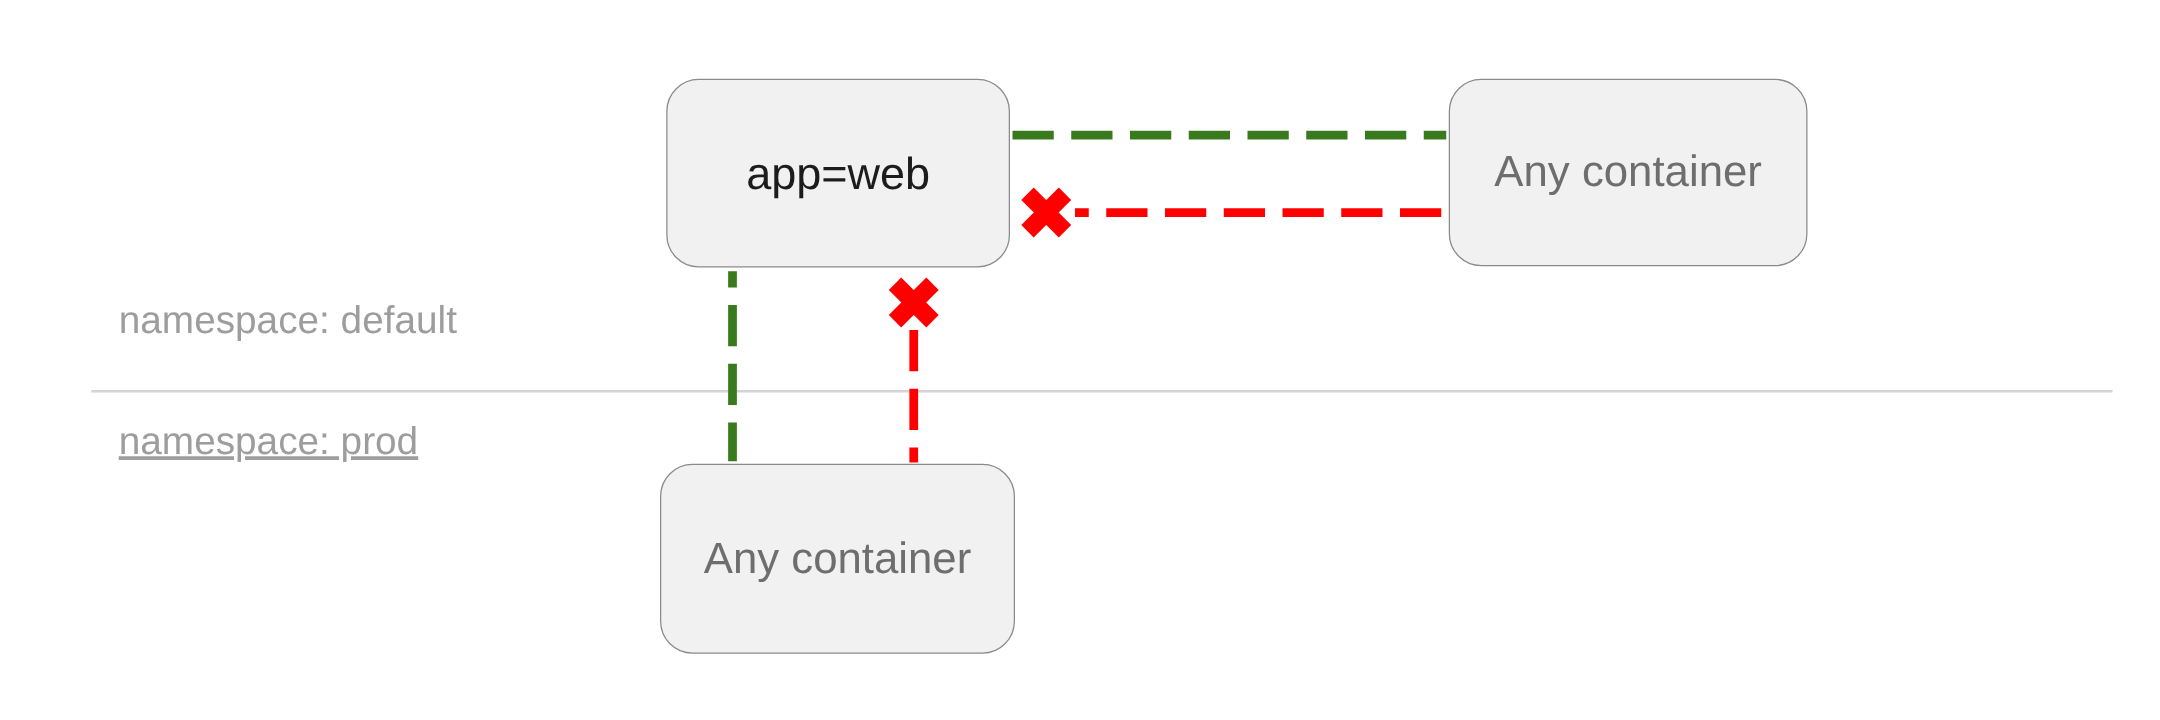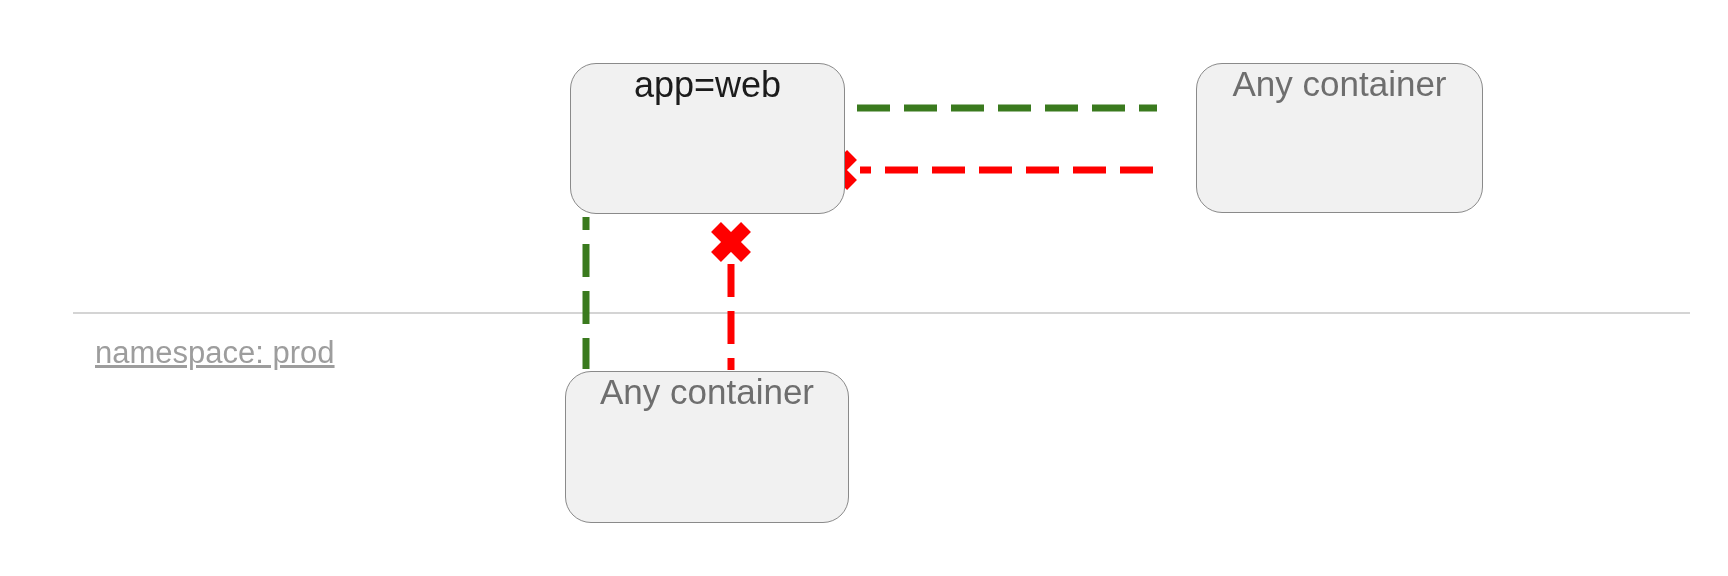--- a/index.html
+++ b/index.html
@@ -62,24 +62,23 @@
     stroke-width: 14px;
     stroke-linecap: butt;
   }
 
   .node {
     position: absolute;
     background: var(--node-fill);
     border: 1.5px solid var(--node-border);
     border-radius: 26px;
     display: flex;
-    align-items: flex-start;
+    align-items: center;
     justify-content: center;
     white-space: nowrap;
-    margin-left: 37px;
   }
   .node-app-web {
     left: 533px; top: 63px;
     width: 275px; height: 151px;
     font-size: 36px;
     color: var(--node-text-dark);
   }
   .node-any-default {
     left: 1159px; top: 63px;
     width: 287px; height: 150px;
@@ -91,20 +90,21 @@
     width: 284px; height: 152px;
     font-size: 35px;
     color: var(--node-text-gray);
   }
 </style>
 </head>
 <body>
 
 <div class="canvas">
 
+  <div class="ns-label ns-label-default">namespace: default</div>
 
   <div class="ns-label ns-label-prod">namespace: prod</div>
 
   <div class="ns-divider"></div>
 
   <svg class="edges" width="1728" height="576" viewBox="0 0 1728 576" aria-hidden="true">
 
     <line class="edge edge-allowed" x1="810" y1="108" x2="1157" y2="108"></line>
 
     <line class="edge edge-blocked" x1="860" y1="170" x2="1157" y2="170" stroke-dashoffset="22"></line>

